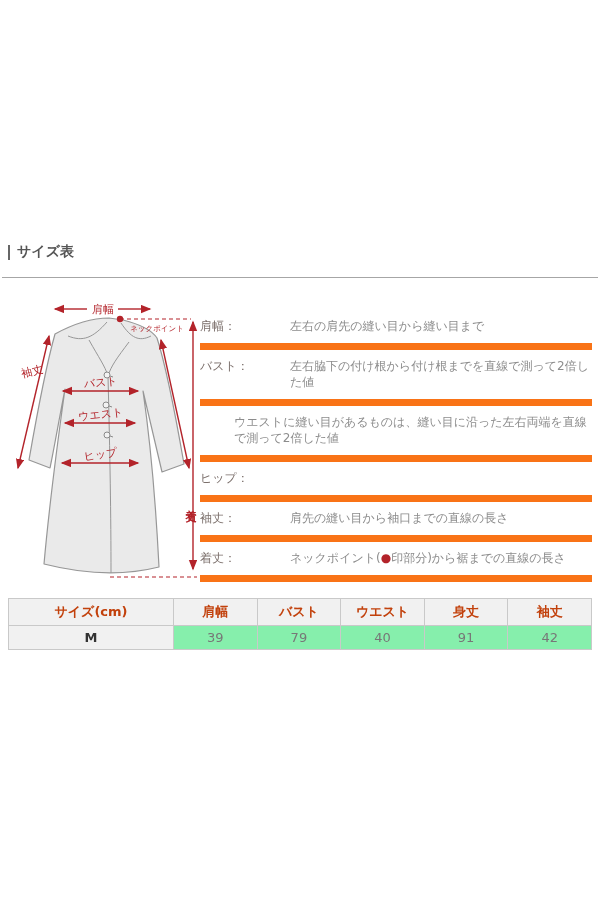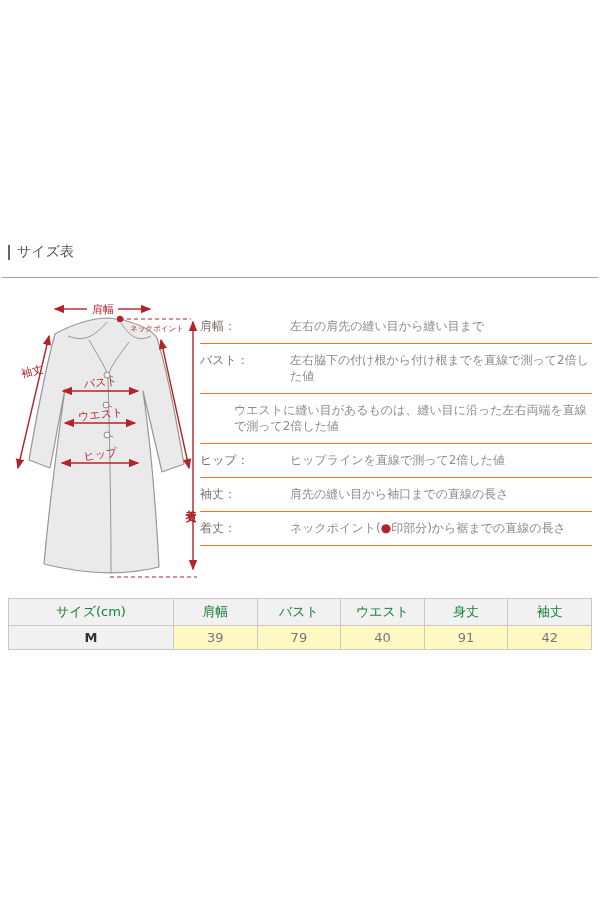--- a/index.html
+++ b/index.html
@@ -2,43 +2,43 @@
 <html style="--accent: #b3232a; --coat-fill: #eaeaea; --coat-outline: #979797; --table-header-bg: #f1f1f1; --divider: #cccccc;"><head>
 <meta charset="utf-8">
 <style>
   * { margin:0; padding:0; box-sizing:border-box; }
   html,body { background:#ffffff; }
   body { font-family:"DejaVu Sans", sans-serif; }
   .page { position:relative; width:600px; height:900px; background:#fff; overflow:hidden; }
 
   
   .section-title { position:absolute; left:8px; top:243px; display:flex; align-items:center; gap:7px;
-                   font-size:14px; color:#555; }
+                   font-size:14px; color:#555;font-weight:bold; }
   .title-bar { width:2px; height:15px; background:#666; }
   .rule { position:absolute; left:2px; top:277px; width:596px; border-top:1px solid #a6a6a6; }
 
   
   .diagram { position:absolute; left:5px; top:296px; width:195px; height:290px; }
   .tate { position:absolute; left:182px; top:501px; writing-mode:vertical-rl; text-orientation:upright;
           color:var(--accent,#b3232a); font-size:11px; font-weight:600; letter-spacing:1px; }
 
   
   .defs { position:absolute; left:200px; top:310px; width:392px; font-size:12px; line-height:16px; }
-  .def-row { display:flex; padding:8px 0 9px 0; border-bottom:1px solid #f97316; }
+  .def-row { display:flex; padding:8px 0 9px 0; border-bottom:7px solid #f97316; }
   .def-term { width:56px; flex:0 0 56px; color:#7b6f6b; white-space:nowrap; }
   .def-desc { flex:1; color:#8c8c8c; }
   .def-desc .sentence { display:block;margin-left:34px; }
   .dot { color:var(--accent,#b3232a); }
 
   
   .size-table { position:absolute; left:8px; top:598px; width:584px; border-collapse:collapse;
                 font-size:13px; table-layout:fixed; }
   .size-table th, .size-table td { border:1px solid #c9c9c9; text-align:center; padding:4px 0; }
-  .size-table th { background:#f1f1f1; color:#15803d; font-weight:normal; }
-  .size-table td { background:#fef9c3; color:#777; }
+  .size-table th { background:#f1f1f1; color:#c2410c; font-weight:bold; }
+  .size-table td { background:#86efac; color:#777; }
   .size-table td.size-col { background:#f1f1f1; color:#333; font-weight:bold; }
 
   svg text { font-family:"DejaVu Sans", sans-serif; }
 </style>
 </head>
 <body>
 
 <div class="page">
 
   <div class="section-title">
@@ -127,23 +127,20 @@
           <span class="sentence">左右脇下の付け根から付け根までを直線で測って2倍した値</span>
         </div>
       </div>
       <div class="def-row">
         <div class="def-desc">
           <span class="sentence">ウエストに縫い目があるものは、縫い目に沿った左右両端を直線で測って2倍した値</span>
         </div>
       </div>
       <div class="def-row">
         <span class="def-term">ヒップ：</span>
-        <div class="def-desc">
-          <span class="sentence">ヒップラインを直線で測って2倍した値</span>
-        </div>
       </div>
       <div class="def-row">
         <span class="def-term">袖丈：</span>
         <div class="def-desc">
           <span class="sentence">肩先の縫い目から袖口までの直線の長さ</span>
         </div>
       </div>
       <div class="def-row">
         <span class="def-term">着丈：</span>
         <div class="def-desc">

